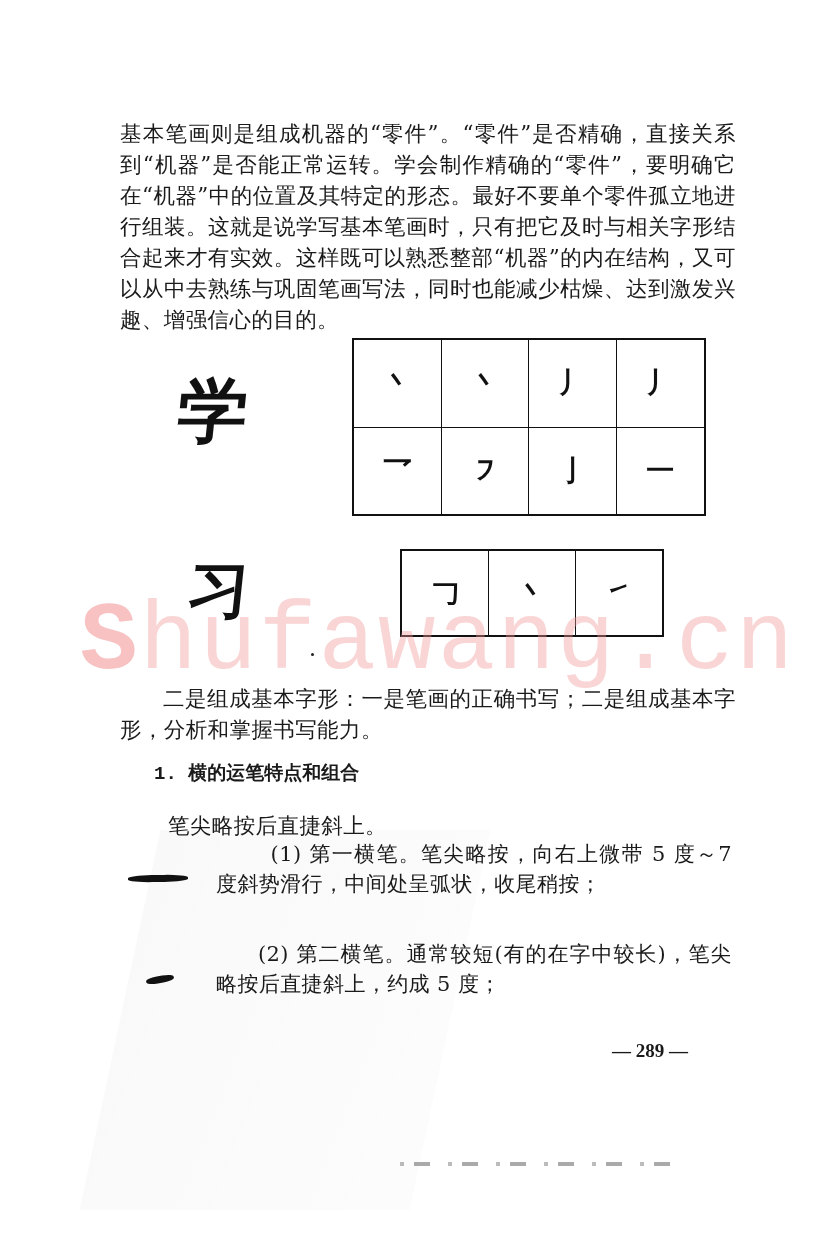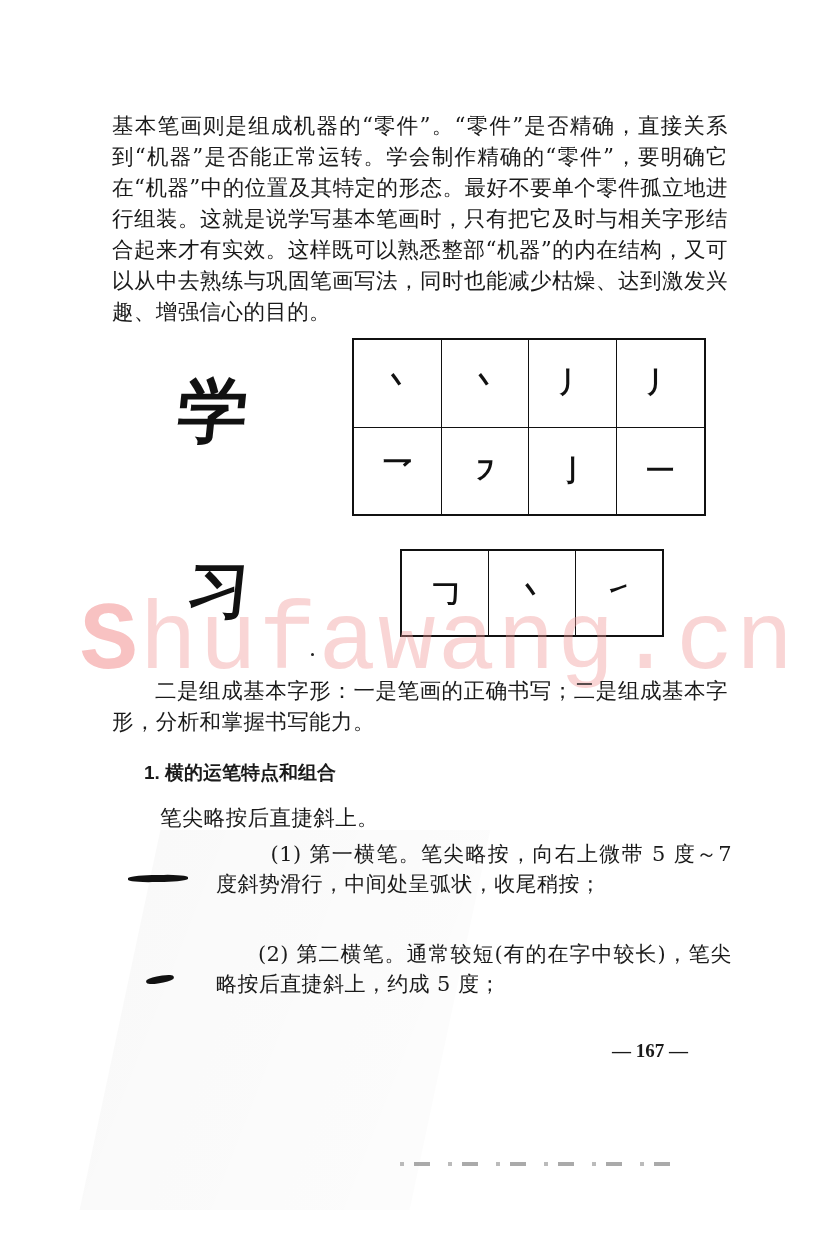--- a/index.html
+++ b/index.html
@@ -8,26 +8,26 @@
     font-family: "DejaVu Serif", "Liberation Serif", serif; color: #1a1a1a;
   }
   .ghost {
     position: absolute; left: 120px; top: 830px; width: 330px; height: 380px;
     background: linear-gradient(100deg, rgba(0,0,0,0.025), rgba(0,0,0,0.01));
     transform: skewX(-12deg);
   }
   .para {
     position: absolute; left: 112px; width: 616px;
     font-size: 21.5px; line-height: 31px; letter-spacing: 0.4px; text-align: justify;
-    margin: 0;
+    margin: 8px;
   }
   .indent { text-indent: 2em; }
   .heading {
-    position: absolute; left: 144px; top: 760px; font-size: 19px; font-weight: bold;
-    font-family: Liberation Sans, sans-serif;
+    position: absolute; left: 154px; top: 760px; font-size: 19px; font-weight: bold;
+    font-family: Liberation Mono, monospace;
   }
   .big-char {
     position: absolute; font-size: 70px; font-family: "DejaVu Serif", serif; color: #111;
     transform: skewX(-6deg); font-weight: bold;
   }
   table.grid {
     position: absolute; border-collapse: collapse; border: 2px solid #111;
   }
   table.grid td {
     border: 1.5px solid #111; text-align: center; vertical-align: middle;
@@ -102,15 +102,15 @@
 <div class="heading">1. 横的运笔特点和组合</div>
 
 <p class="para" style="top:802px; left:160px; width:560px;">笔尖略按后直捷斜上。</p>
 
 <div class="stroke-sample" style="left:128px; top:875px; width:60px; height:7px; transform:rotate(-1deg);"></div>
 <p class="item" style="top:835px; text-indent:2.6em;">(1) 第一横笔。笔尖略按，向右上微带 5 度～7 度斜势滑行，中间处呈弧状，收尾稍按；</p>
 
 <div class="stroke-sample" style="left:146px; top:976px; width:28px; height:7px; transform:rotate(-10deg);"></div>
 <p class="item" style="top:935px; text-indent:2em;">(2) 第二横笔。通常较短(有的在字中较长)，笔尖略按后直捷斜上，约成 5 度；</p>
 
-<div class="pnum">— 167 —</div>
+<div class="pnum">— 289 —</div>
 
 <div class="scan-noise"></div>
 
 </body></html>

